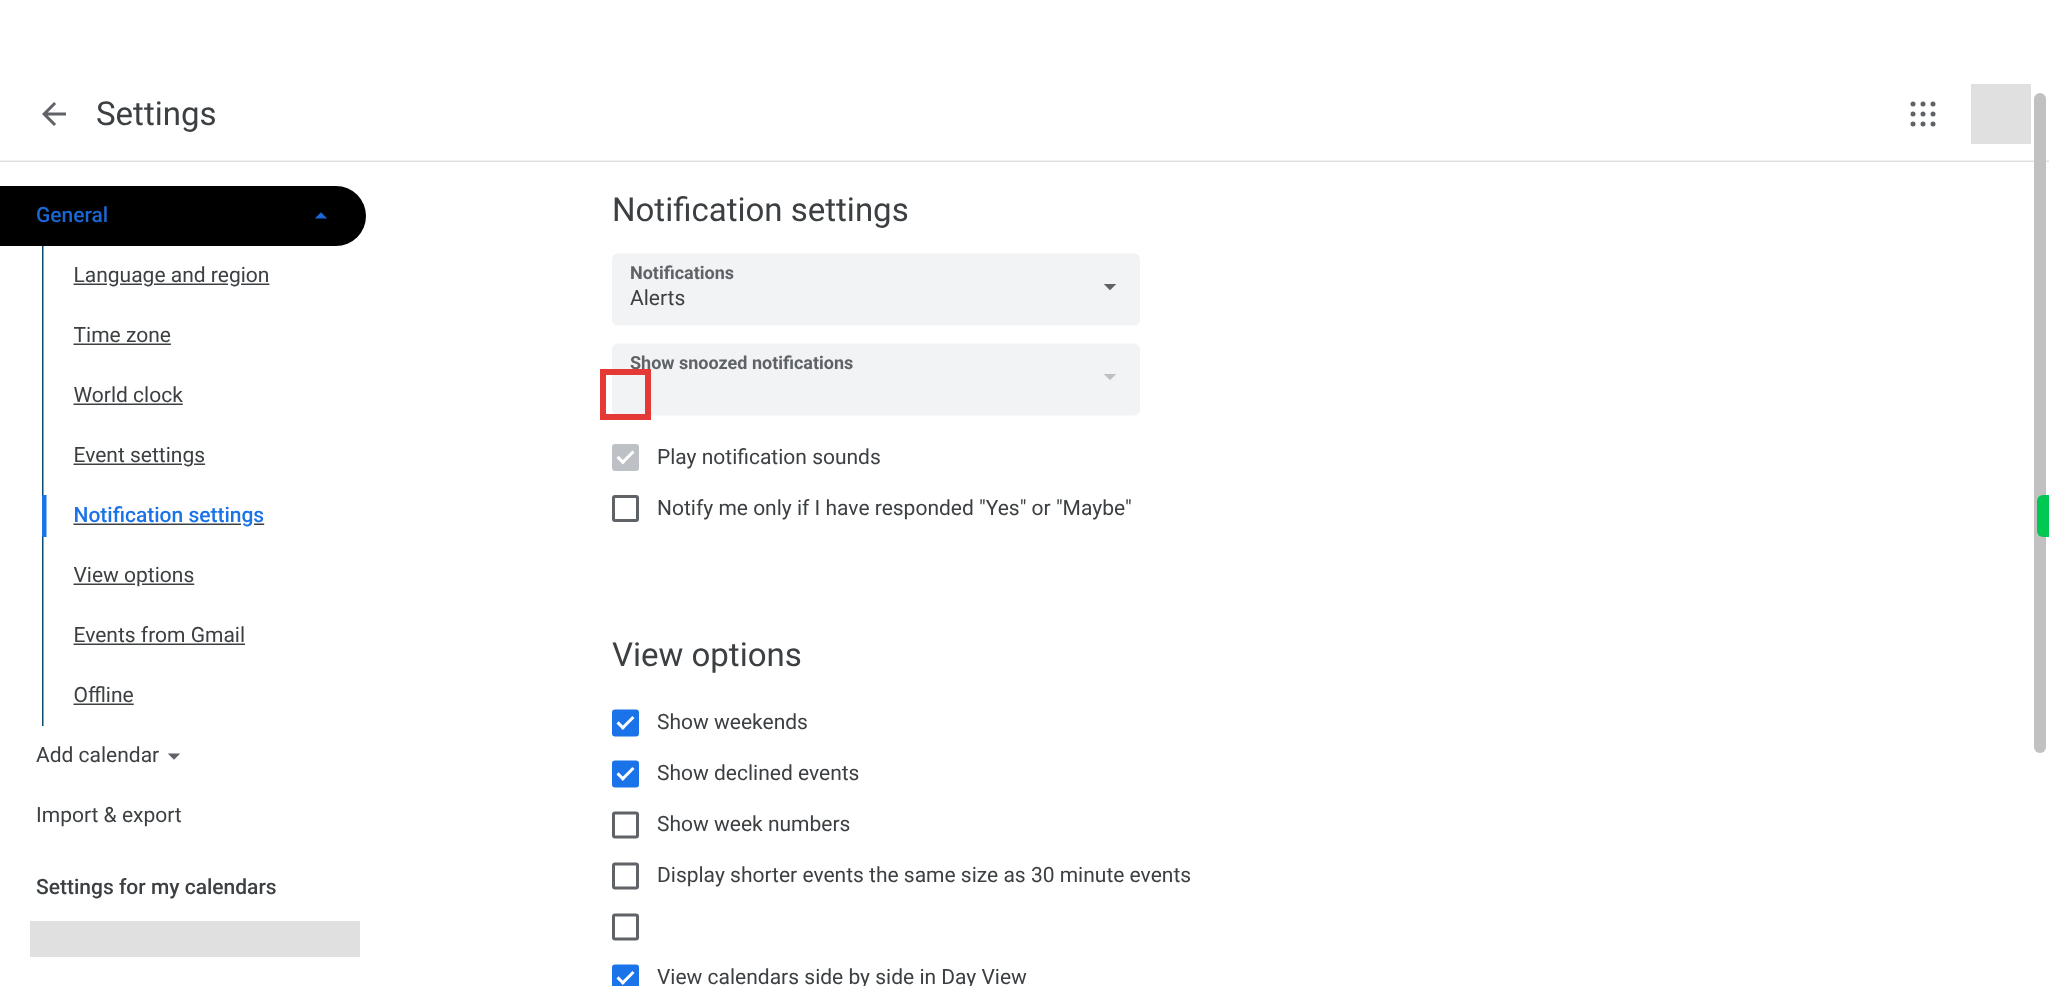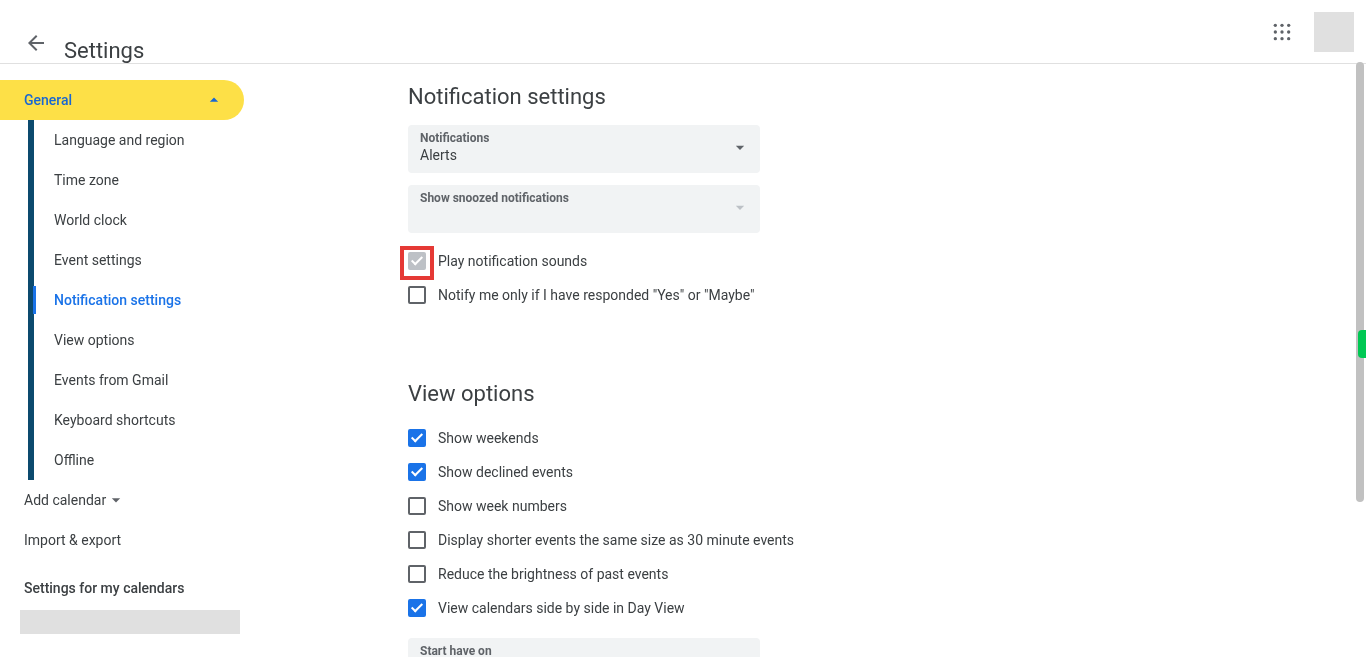--- a/index.html
+++ b/index.html
@@ -9,23 +9,24 @@
     color: #3c4043;
     background: #fff;
     width: 1366px;
     height: 657px;
     overflow: hidden;
     position: relative;
   }
   .header {
     height: 64px;
     display: flex;
-    align-items: flex-end;
+    align-items: center;
     padding: 1px 16px;
     position: relative;
+    margin-top: 44px;
   }
   .header-divider {
     position: absolute;
     left: 0; right: 0; bottom: 0;
     height: 1px;
     background: #e0e0e0;
   }
   .back-btn {
     width: 40px; height: 40px;
     display: flex; align-items: center; justify-content: center;
@@ -73,27 +74,28 @@
     justify-content: space-between;
     height: 40px;
     padding: 0 20px 0 24px;
     border-radius: 0 20px 20px 0;
     cursor: pointer;
     font-size: 14px;
     font-weight: 500;
     margin-right: 16px;
   }
   .nav-group-header.active {
-    background: #fde047;
+    background: #000000;
     color: #1967d2;
   }
   .nav-group-header svg { width: 20px; height: 20px; fill: currentColor; }
   .nav-sub {
-    border-left: 6px solid #0c4a6e;
+    border-left: 1px solid #0c4a6e;
     margin-left: 28px;
+    text-decoration: underline;
   }
   .nav-item {
     height: 40px;
     display: flex;
     align-items: center;
     padding-left: 20px;
     font-size: 14px;
     color: #3c4043;
     cursor: pointer;
     position: relative;
@@ -287,21 +289,20 @@
         </svg>
     </div>
     <div class="nav-sub">
       <div class="nav-item">Language and region</div>
       <div class="nav-item">Time zone</div>
       <div class="nav-item">World clock</div>
       <div class="nav-item">Event settings</div>
       <div class="nav-item selected">Notification settings</div>
       <div class="nav-item">View options</div>
       <div class="nav-item">Events from Gmail</div>
-      <div class="nav-item">Keyboard shortcuts</div>
       <div class="nav-item">Offline</div>
     </div>
     <div class="nav-simple">
       <span>Add calendar</span>
       <svg viewBox="0 0 24 24">
           <path d="M7 10l5 5 5-5z"></path>
         </svg>
     </div>
     <div class="nav-simple">
       <span>Import &amp; export</span>
@@ -353,21 +354,20 @@
           <div class="check-row">
             <div class="cbox"></div>
             <span class="label">Show week numbers</span>
           </div>
           <div class="check-row">
             <div class="cbox"></div>
             <span class="label">Display shorter events the same size as 30 minute events</span>
           </div>
           <div class="check-row">
             <div class="cbox"></div>
-            <span class="label">Reduce the brightness of past events</span>
           </div>
           <div class="check-row">
             <div class="cbox checked"></div>
             <span class="label">View calendars side by side in Day View</span>
           </div>
         </div>
 
       <div class="select-field" style="margin-top:14px;">
         <div class="select-label">Start have on</div>
 

